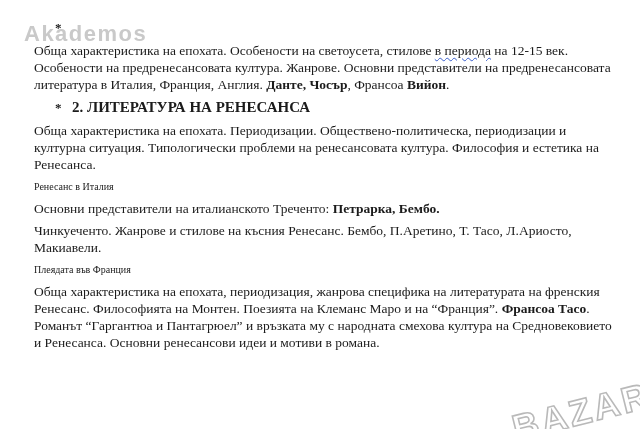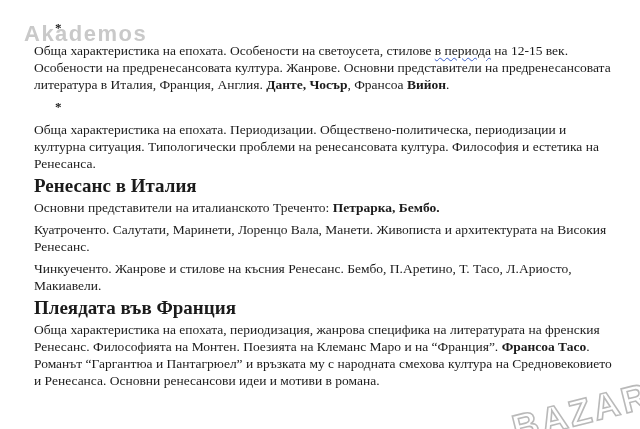--- a/index.html
+++ b/index.html
@@ -36,21 +36,21 @@
   }
 
   .sec-heading{
     display:flex;align-items:baseline;
     font-size:15px;line-height:18px;font-weight:bold;
     margin:0 0 5px 0;padding-left:21px;
   }
   .sec-heading .bullet{flex:none;width:17px;font-size:13px}
 
   .sub-heading{
-    font-size:19px;line-height:17px;font-weight:bold;
+    font-size:10px;line-height:17px;font-weight:normal;
     margin:0 0 5px 0;
   }
 
   p{margin:0 0 5px 0}
   .b{font-weight:bold}
   .grammar{
     text-decoration-line:underline;
     text-decoration-style:wavy;
     text-decoration-color:#3a5fcd;
     text-decoration-thickness:1px;
@@ -67,30 +67,30 @@
   <div class="content">
 
     <div class="sec-heading">
       <span class="bullet">*</span>
     </div>
 
     <p><span>Обща характеристика на епохата. Особености на светоусета, стилове </span><span class="grammar">в периода</span><span> на 12-15 век. Особености на предренесансовата култура. Жанрове. Основни представители на предренесансовата литература в Италия, Франция, Англия. </span><span class="b">Данте, Чосър</span><span>, Франсоа </span><span class="b">Вийон</span><span>.</span></p>
 
     <div class="sec-heading">
       <span class="bullet">*</span>
+      <span>2. ЛИТЕРАТУРА НА РЕНЕСАНСА</span>
     </div>
 
     <p>Обща характеристика на епохата. Периодизации. Обществено-политическа, периодизации и културна ситуация. Типологически проблеми на ренесансовата култура. Философия и естетика на Ренесанса.</p>
 
     <div class="sub-heading">Ренесанс в Италия</div>
 
 
     <p><span>Основни представители на италианското Треченто: </span><span class="b">Петрарка, Бембо.</span></p>
 
-    <p>Куатроченто. Салутати, Маринети, Лоренцо Вала, Манети. Живописта и архитектурата на Високия Ренесанс.</p>
 
     <p>Чинкуеченто. Жанрове и стилове на късния Ренесанс. Бембо, П.Аретино, Т. Тасо, Л.Ариосто, Макиавели.</p>
 
     <div class="sub-heading">Плеядата във Франция</div>
 
     <p><span>Обща характеристика на епохата, периодизация, жанрова специфика на литературата на френския Ренесанс. Философията на Монтен. Поезията на Клеманс Маро и на “Франция”. </span><span class="b">Франсоа Тасо</span><span>. Романът “Гаргантюа и Пантагрюел” и връзката му с народната смехова култура на Средновековието и Ренесанса. Основни ренесансови идеи и мотиви в романа.</span></p>
 
   </div>
 
   <div class="wm-bottom">BAZAR</div>

